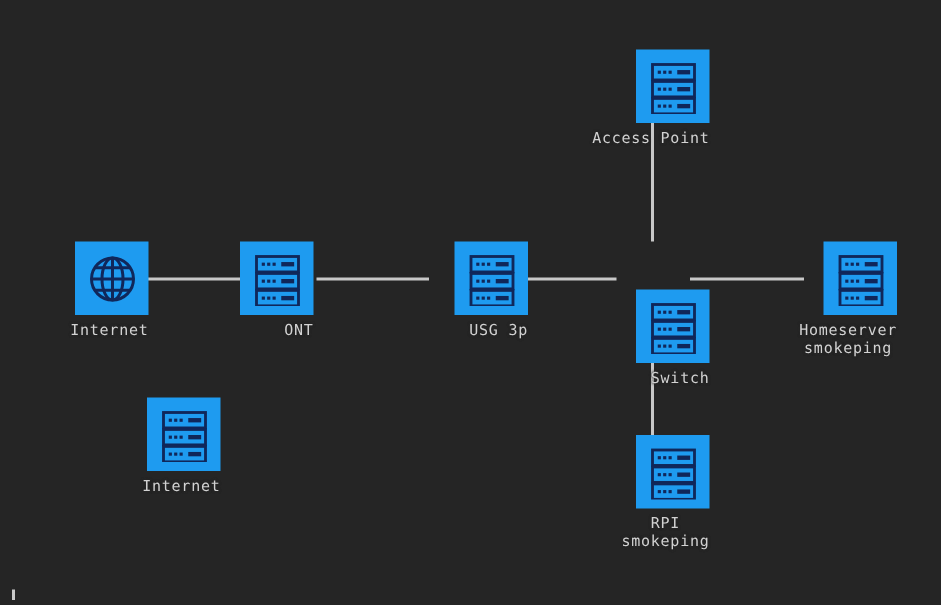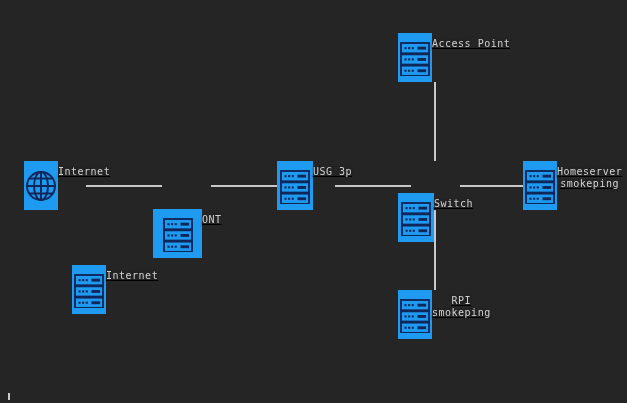--- a/index.html
+++ b/index.html
@@ -26,23 +26,22 @@
     left: 0; top: 0;
     width: 627px;
     height: 403px;
     z-index: 1;
   }
   
   .node {
     position: absolute;
     z-index: 3;
     display: flex;
-    flex-direction: row;
-    align-items: flex-start;
-    text-decoration: underline;
+    flex-direction: column;
+    align-items: flex-end;
   }
   .node-box {
     width: 49px;
     height: 49px;
     background: #1e9bf0;
     display: flex;
     align-items: center;
     justify-content: center;
     box-sizing: border-box;
   }
@@ -89,21 +88,21 @@
             <circle cx="17" cy="17" r="14" fill="none" stroke="#10275a" stroke-width="2"></circle>
             <line x1="3" y1="17" x2="31" y2="17" stroke="#10275a" stroke-width="2"></line>
             <line x1="5.5" y1="9.5" x2="28.5" y2="9.5" stroke="#10275a" stroke-width="2"></line>
             <line x1="5.5" y1="24.5" x2="28.5" y2="24.5" stroke="#10275a" stroke-width="2"></line>
             <ellipse cx="17" cy="17" rx="7" ry="14" fill="none" stroke="#10275a" stroke-width="2"></ellipse>
             <line x1="17" y1="3" x2="17" y2="31" stroke="#10275a" stroke-width="2"></line>
           </svg>
         </div>
         <div class="node-label" style="color: rgb(210, 210, 210);">Internet</div>
       </div>
-      <div class="node" style="left: 153px; top: 161px; width: 75px; margin-top: 48px;">
+      <div class="node" style="left: 134px; top: 161px; width: 75px;">
         <div class="node-box" style="background: rgb(30, 155, 240);">
           <svg class="node-icon" width="34" height="37" viewBox="0 0 34 37">
             <rect x="3" y="4" width="28" height="10.3" fill="none" stroke="#10275a" stroke-width="1.9"></rect>
             <rect x="6.5" y="8.1" width="2.1" height="2.1" fill="#10275a"></rect>
             <rect x="10.1" y="8.1" width="2.1" height="2.1" fill="#10275a"></rect>
             <rect x="13.7" y="8.1" width="2.1" height="2.1" fill="#10275a"></rect>
             <rect x="19.5" y="7.7" width="8.6" height="2.9" fill="#10275a"></rect>
             <rect x="3" y="15.3" width="28" height="10.3" fill="none" stroke="#10275a" stroke-width="1.9"></rect>
             <rect x="6.5" y="19.4" width="2.1" height="2.1" fill="#10275a"></rect>
             <rect x="10.1" y="19.4" width="2.1" height="2.1" fill="#10275a"></rect>

